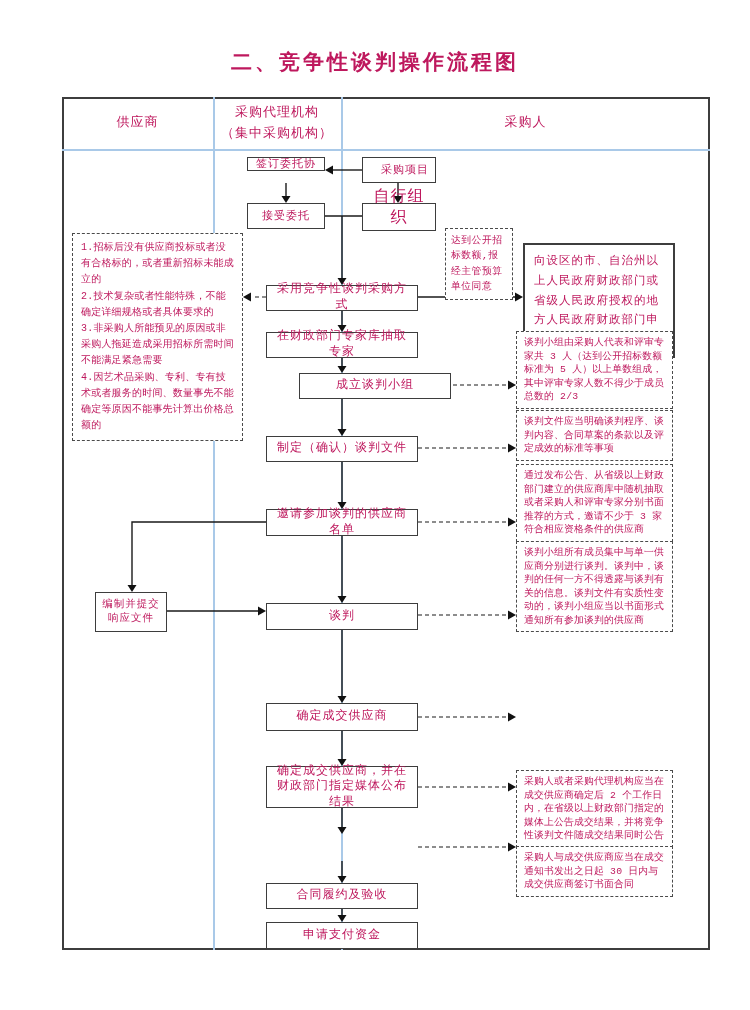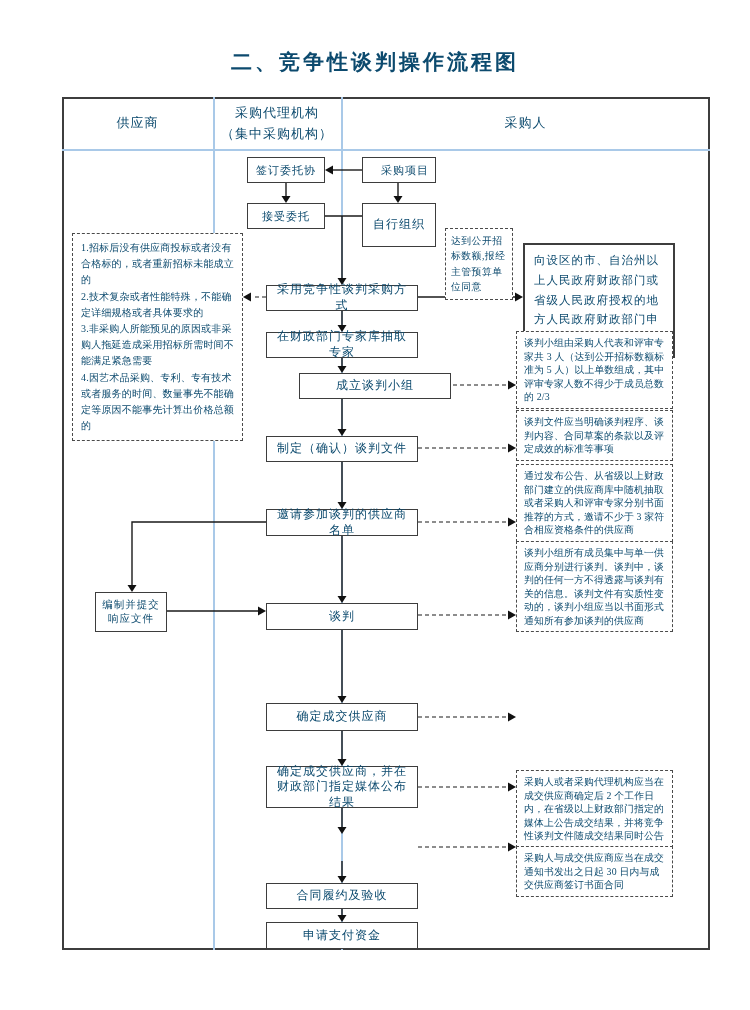--- a/index.html
+++ b/index.html
@@ -1,17 +1,17 @@
 <!DOCTYPE html>
 <html><head>
 <meta charset="utf-8">
 <style>
   html,body{margin:0;padding:0;background:#ffffff;}
   .page{position:relative;width:750px;height:1010px;background:#fff;overflow:hidden;
-        font-family:Liberation Serif, serif;color:#0c4a6e;}
+        font-family:Liberation Mono, monospace;color:#be185d;}
   .title{position:absolute;top:48px;left:0;width:100%;text-align:center;
          font-size:21px;font-weight:bold;letter-spacing:3px;}
   .table{position:absolute;left:62px;top:97px;width:648px;height:853px;
          border:2px solid #3d3d3d;box-sizing:border-box;background:#fff;z-index:0;}
   .vline{position:absolute;top:97px;width:2px;height:853px;background:#a9c9e8;z-index:1;}
   .hline{position:absolute;left:62px;top:149px;width:648px;height:2px;background:#a9c9e8;z-index:1;}
   .colhead{position:absolute;top:97px;height:53px;display:flex;flex-direction:column;
            align-items:center;justify-content:center;font-size:13px;z-index:3;letter-spacing:1px;line-height:1.55;}
   .fbox{position:absolute;background:#fff;border:1.4px solid #3d3d3d;display:flex;flex-direction:column;
         align-items:center;justify-content:center;text-align:center;font-size:12px;z-index:3;
@@ -104,30 +104,30 @@
     <line class="d" x1="418" y1="615" x2="509" y2="615"></line>
       <polygon points="508,610.5 508,619.5 516,615"></polygon>
     <line class="d" x1="418" y1="717" x2="509" y2="717"></line>
       <polygon points="508,712.5 508,721.5 516,717"></polygon>
     <line class="d" x1="418" y1="787" x2="509" y2="787"></line>
       <polygon points="508,782.5 508,791.5 516,787"></polygon>
     <line class="d" x1="418" y1="847" x2="509" y2="847"></line>
       <polygon points="508,842.5 508,851.5 516,847"></polygon>
   </svg>
 
-  <div class="fbox" style="left:247px;top:157px;width:78px;height:26px;font-size:11px;">
+  <div class="fbox" style="left:247px;top:157px;width:78px;height:14px;font-size:11px;">
     <span>签订委托协</span>
   </div>
   <div class="fbox" style="left:362px;top:157px;width:74px;height:26px;font-size:11px;padding-left:16px;">
     <span>采购项目</span>
   </div>
   <div class="fbox" style="left:247px;top:203px;width:78px;height:26px;font-size:11px;">
     <span>接受委托</span>
   </div>
-  <div class="fbox" style="left:362px;top:203px;width:74px;height:44px;font-size:12px;">
+  <div class="fbox" style="left:362px;top:203px;width:74px;height:28px;font-size:16px;justify-content:flex-end;">
     <span>自行组织</span>
   </div>
 
   <div class="fbox" style="left:266px;top:332px;width:152px;height:26px;">
     <span>在财政部门专家库抽取专家</span>
   </div>
   <div class="fbox" style="left:266px;top:285px;width:152px;height:26px;">
     <span>采用竞争性谈判采购方式</span>
   </div>
   <div class="fbox" style="left:266px;top:373px;width:152px;height:26px;margin-left:33px;">

